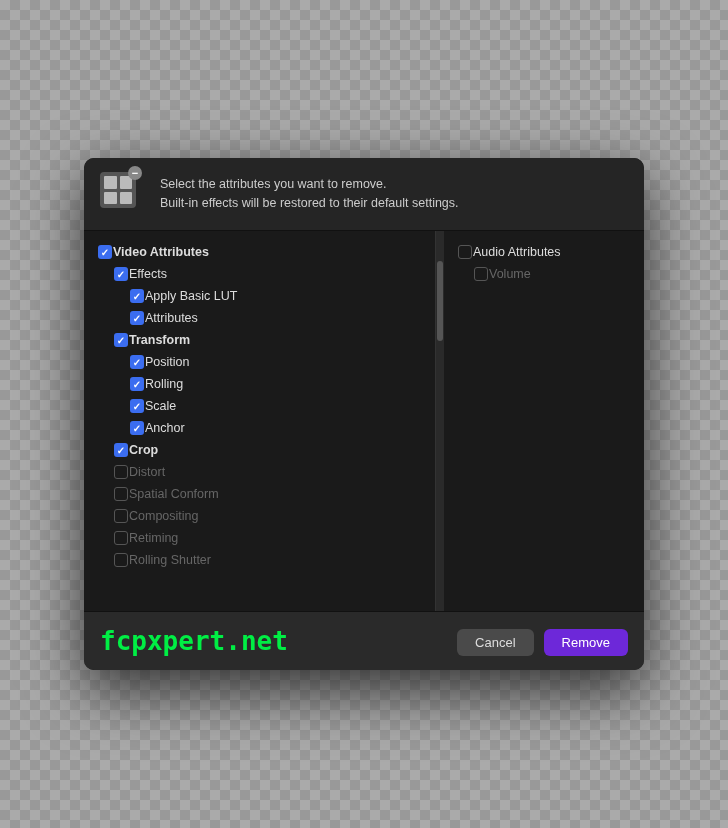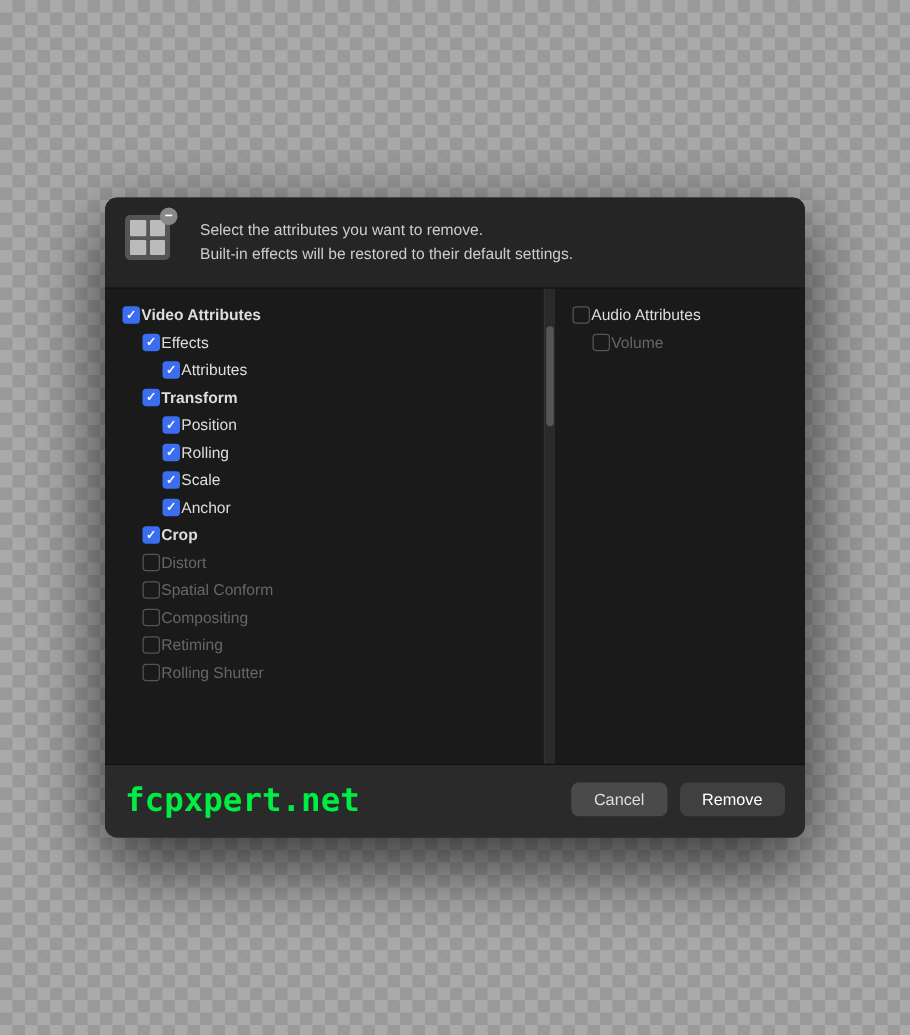--- a/index.html
+++ b/index.html
@@ -206,21 +206,21 @@
       border-radius: 3px;
       position: absolute;
       top: 30px;
       left: 1px;
     }
 
     .footer {
       background: #2a2a2a;
       padding: 14px 16px;
       display: flex;
-      align-items: flex-start;
+      align-items: flex-end;
       justify-content: space-between;
       border-top: 1px solid #111;
     }
 
     .watermark {
       color: #00ee44;
       font-size: 26px;
       font-weight: 700;
       font-family: monospace;
     }
@@ -238,21 +238,21 @@
       cursor: pointer;
       border: none;
     }
 
     .btn-cancel {
       background: #4a4a4a;
       color: #ddd;
     }
 
     .btn-remove {
-      background: #404040;
+      background: #6d28d9;
       color: #fff;
     }
   </style>
 </head>
 <body>
 
 <div class="window">
 
 
   <div class="info-bar">
@@ -278,20 +278,24 @@
       <div class="checkbox-item">
         <div class="cb checked"></div>
         <span class="item-label bold">Video Attributes</span>
       </div>
 
       <div class="checkbox-item indented">
         <div class="cb checked"></div>
         <span class="item-label">Effects</span>
       </div>
 
+      <div class="checkbox-item indented2">
+        <div class="cb checked"></div>
+        <span class="item-label">Apply Basic LUT</span>
+      </div>
 
       <div class="checkbox-item indented2">
         <div class="cb checked"></div>
         <span class="item-label">Attributes</span>
       </div>
 
       <div class="checkbox-item indented">
         <div class="cb checked"></div>
         <span class="item-label bold">Transform</span>
       </div>

